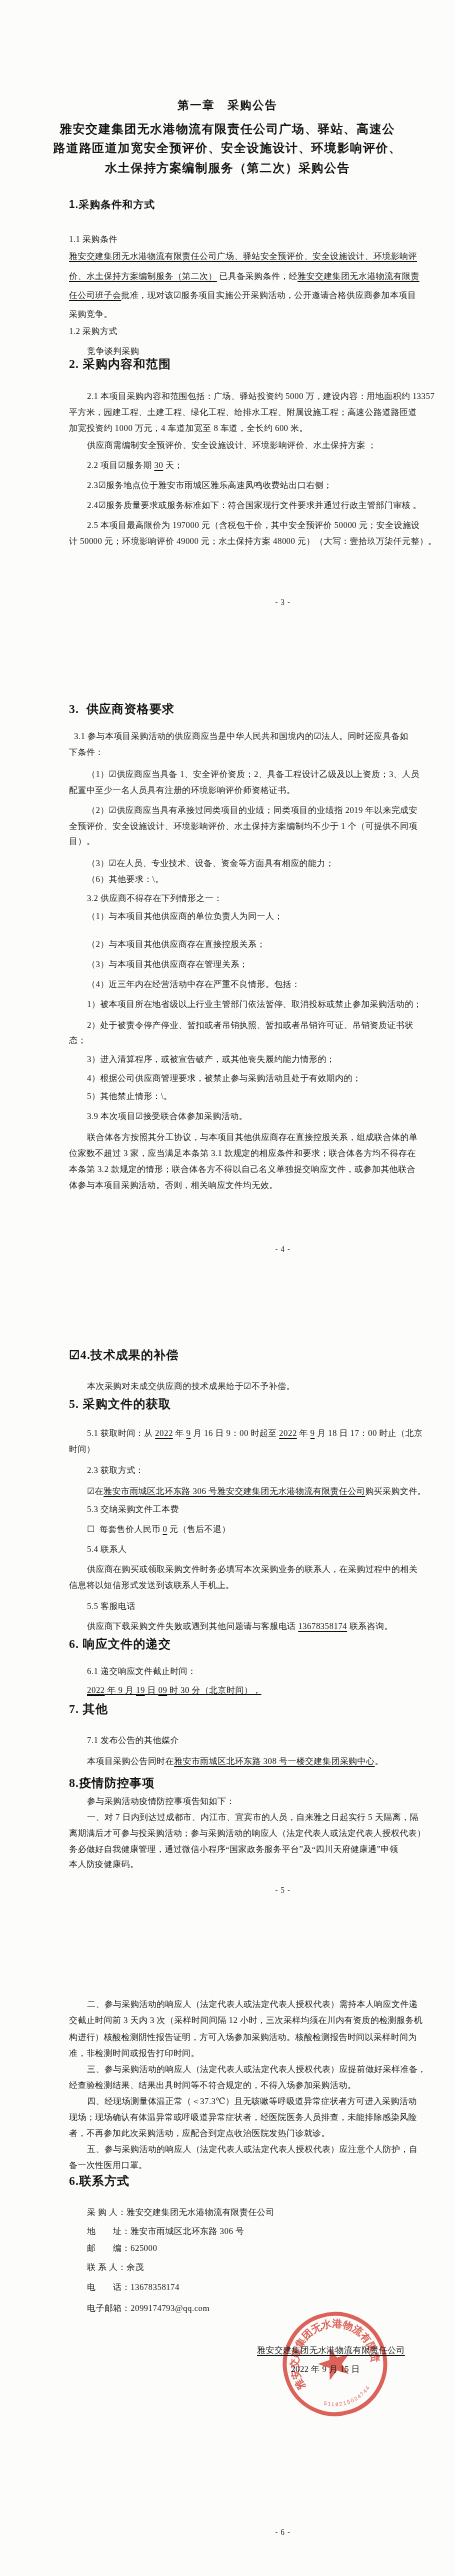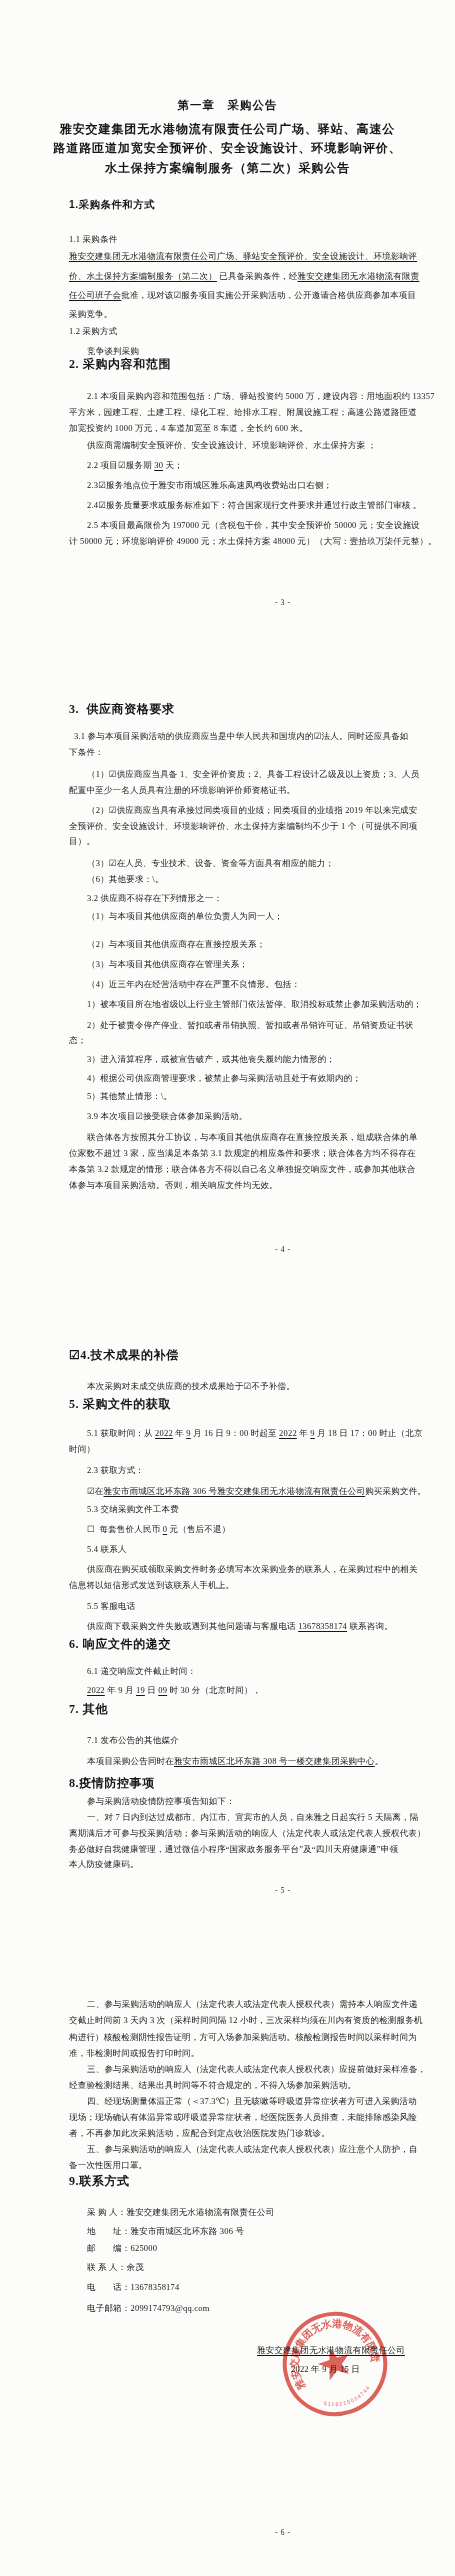--- a/index.html
+++ b/index.html
@@ -129,21 +129,21 @@
     <div class="blk body" style="top: 1486px; left: 87px;">☑在<u>雅安市雨城区北环东路 306 号雅安交建集团无水港物流有限责任公司</u>购买采购文件。</div>
     <div class="blk body" style="top: 1504px; left: 87px;">5.3 交纳采购文件工本费</div>
     <div class="blk body" style="top: 1524px; left: 87px;">☐  每套售价人民币 <u>0</u> 元（售后不退）</div>
     <div class="blk body" style="top: 1544px; left: 87px;">5.4 联系人</div>
     <div class="blk body" style="top: 1564px; left: 87px;">供应商在购买或领取采购文件时务必填写本次采购业务的联系人，在采购过程中的相关</div>
     <div class="blk body" style="top: 1580px; left: 69px;">信息将以短信形式发送到该联系人手机上。</div>
     <div class="blk body" style="top: 1601px; left: 87px;">5.5 客服电话</div>
     <div class="blk body" style="top: 1621px; left: 87px;">供应商下载采购文件失败或遇到其他问题请与客服电话 <u>13678358174</u> 联系咨询。</div>
     <div class="blk h2" style="top: 1637px; left: 69px;">6. 响应文件的递交</div>
     <div class="blk body" style="top: 1666px; left: 87px;">6.1 递交响应文件截止时间：</div>
-    <div class="blk body" style="top: 1685px; left: 87px;"><u>2022</u> 年 9 月 <u>19</u> 日 <u>09</u> 时 30 分（北京时间），</div>
+    <div class="blk body" style="top: 1685px; left: 87px; text-decoration: underline;"><u>2022</u> 年 9 月 <u>19</u> 日 <u>09</u> 时 30 分（北京时间），</div>
     <div class="blk h2" style="top: 1702px; left: 69px;">7. 其他</div>
     <div class="blk body" style="top: 1735px; left: 87px;">7.1 发布公告的其他媒介</div>
     <div class="blk body" style="top: 1756px; left: 87px;">本项目采购公告同时在<u>雅安市雨城区北环东路 308 号一楼交建集团采购中心</u>。</div>
     <div class="blk h2" style="top: 1776px; left: 69px;">8.疫情防控事项</div>
     <div class="blk body" style="top: 1796px; left: 87px;">参与采购活动疫情防控事项告知如下：</div>
     <div class="blk body" style="top: 1812px; left: 87px;">一、对 7 日内到达过成都市、内江市、宜宾市的人员，自来雅之日起实行 5 天隔离，隔</div>
     <div class="blk body" style="top: 1828px; left: 69px;">离期满后才可参与投采购活动；参与采购活动的响应人（法定代表人或法定代表人授权代表）</div>
     <div class="blk body" style="top: 1844px; left: 69px;">务必做好自我健康管理，通过微信小程序“国家政务服务平台”及“四川天府健康通”申领</div>
     <div class="blk body" style="top: 1859px; left: 69px;">本人防疫健康码。</div>
     <div class="blk pageno" style="top: 1886px;">- 5 -</div>
@@ -151,21 +151,21 @@
     <div class="blk body" style="top: 2015px; left: 69px;">交截止时间前 3 天内 3 次（采样时间间隔 12 小时，三次采样均须在川内有资质的检测服务机</div>
     <div class="blk body" style="top: 2032px; left: 69px;">构进行）核酸检测阴性报告证明，方可入场参加采购活动。核酸检测报告时间以采样时间为</div>
     <div class="blk body" style="top: 2048px; left: 69px;">准，非检测时间或报告打印时间。</div>
     <div class="blk body" style="top: 2064px; left: 87px;">三、参与采购活动的响应人（法定代表人或法定代表人授权代表）应提前做好采样准备，</div>
     <div class="blk body" style="top: 2080px; left: 69px;">经查验检测结果、结果出具时间等不符合规定的，不得入场参加采购活动。</div>
     <div class="blk body" style="top: 2096px; left: 87px;">四、经现场测量体温正常（＜37.3℃）且无咳嗽等呼吸道异常症状者方可进入采购活动</div>
     <div class="blk body" style="top: 2112px; left: 69px;">现场；现场确认有体温异常或呼吸道异常症状者，经医院医务人员排查，未能排除感染风险</div>
     <div class="blk body" style="top: 2128px; left: 69px;">者，不再参加此次采购活动，应配合到定点收治医院发热门诊就诊。</div>
     <div class="blk body" style="top: 2144px; left: 87px;">五、参与采购活动的响应人（法定代表人或法定代表人授权代表）应注意个人防护，自</div>
     <div class="blk body" style="top: 2160px; left: 69px;">备一次性医用口罩。</div>
-    <div class="blk h2" style="top: 2174px; left: 69px;">9.联系方式</div>
+    <div class="blk h2" style="top: 2174px; left: 69px;">6.联系方式</div>
     <div class="blk body" style="top: 2207px; left: 87px;">采 购 人：雅安交建集团无水港物流有限责任公司</div>
     <div class="blk body" style="top: 2226px; left: 87px;">地　　址：雅安市雨城区北环东路 306 号</div>
     <div class="blk body" style="top: 2243px; left: 87px;">邮　　编：625000</div>
     <div class="blk body" style="top: 2262px; left: 87px;">联 系 人：余茂</div>
     <div class="blk body" style="top: 2282px; left: 87px;">电　　话：13678358174</div>
     <div class="blk body" style="top: 2303px; left: 87px;">电子邮箱：2099174793@qq.com</div>
     <div class="blk sig" style="top: 2345px; left: 257px;"><u>雅安交建集团无水港物流有限责任公司</u></div>
     <div class="blk sig" style="top: 2364px; left: 291px;">2022 年 9 月 15 日</div>
     <div class="blk pageno" style="top: 2528px;">- 6 -</div>
   </div>

